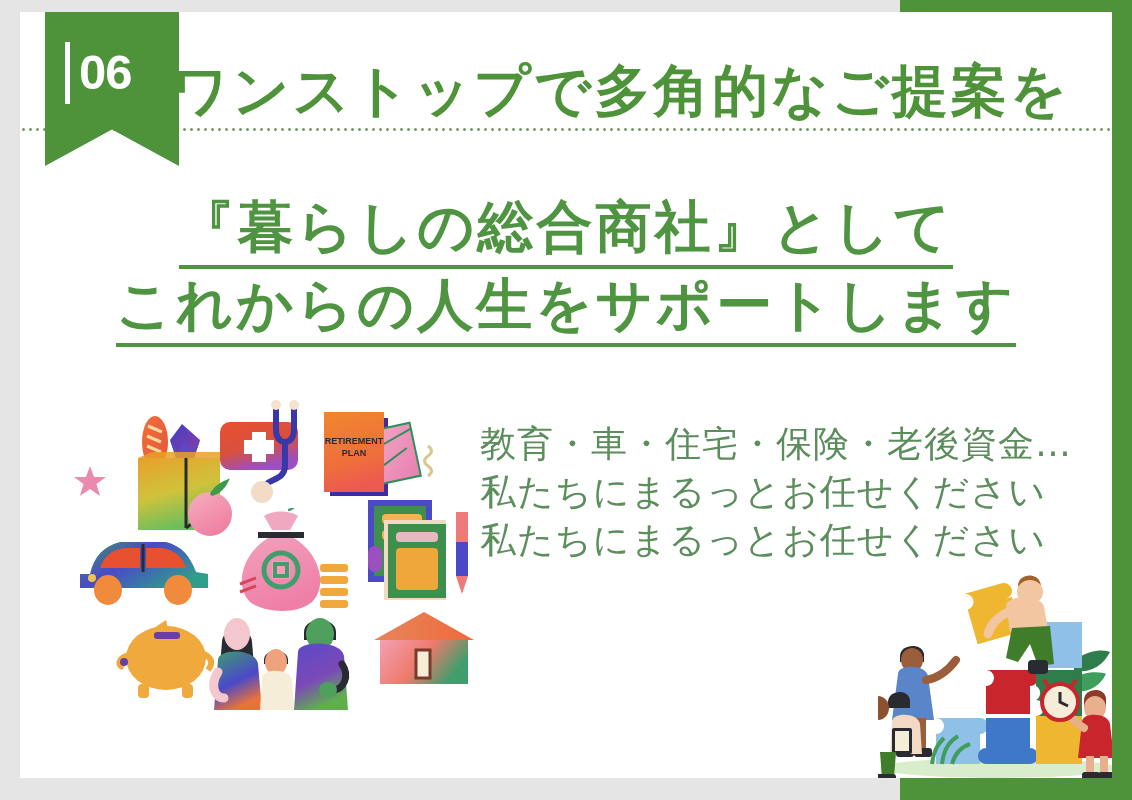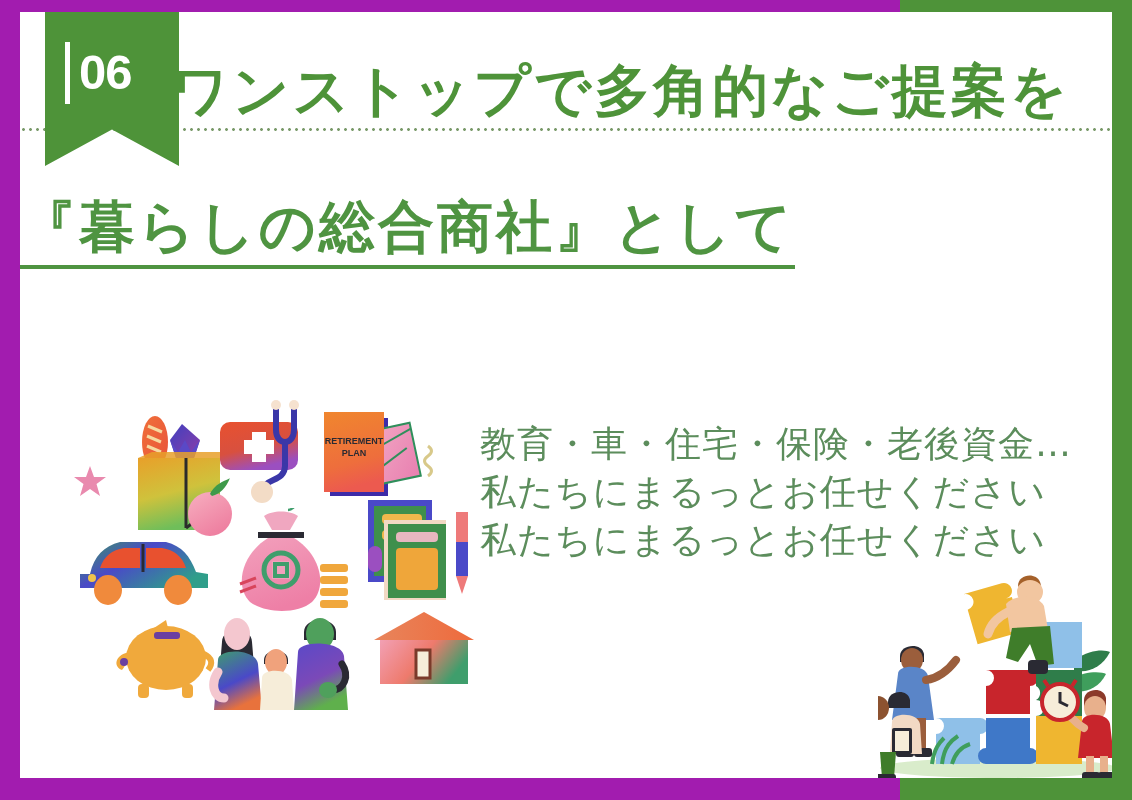--- a/index.html
+++ b/index.html
@@ -1,21 +1,21 @@
 <!DOCTYPE html>
 <html><head>
 <meta charset="utf-8">
 <style>
   html,body{margin:0;padding:0;}
   body{
     width:1132px;height:800px;overflow:hidden;
     background:#4E9339;
     font-family:"Liberation Sans","DejaVu Sans",sans-serif;
   }
-  .slide{position:relative;width:900px;height:800px;background:#a21caf;box-sizing:border-box;}
+  .slide{position:relative;width:900px;height:800px;background:#e5e5e5;box-sizing:border-box;}
   .canvas{
     position:absolute;left:20px;top:12px;width:1092px;height:766px;
     background:#ffffff;box-sizing:border-box;overflow:hidden;
   }
 
   
   .dotted-rule{
     position:absolute;left:0px;top:116px;width:1092px;height:3px;
     background-image:radial-gradient(circle, #7a9a6a 0px, #7a9a6a 1.2px, rgba(0,0,0,0) 1.6px);
     background-size:7px 3px;background-repeat:repeat-x;
@@ -36,21 +36,21 @@
   }
   .headline{
     position:absolute;left:152px;top:36px;width:940px;height:86px;
     color:#4E9339;font-size:56px;font-weight:bold;line-height:86px;
     letter-spacing:3px;white-space:nowrap;
     font-family:Liberation Serif, serif;
   }
 
   
   .title-block{
-    position:absolute;left:0;top:176px;width:1092px;
+    position:absolute;left:0;top:176px;width:1092px;text-align:center;
   }
   .title-line{
     display:block;color:#4F9441;font-size:56px;font-weight:bold;
     letter-spacing:3px;line-height:78px;white-space:nowrap;
     font-family:"DejaVu Sans","Liberation Sans",sans-serif;
   }
   .title-line span.ul{
     border-bottom:4px solid #4F9441;padding-bottom:6px;
   }
 
@@ -78,20 +78,21 @@
 
     <div class="ribbon">
       <div class="ribbon-bar"></div>
       <div class="ribbon-num">06</div>
     </div>
 
     <div class="headline">ワンストップで多角的なご提案を</div>
 
     <div class="title-block">
       <div class="title-line"><span class="ul">『暮らしの総合商社』として</span></div>
+      <div class="title-line"><span class="ul">これからの人生をサポートします</span></div>
     </div>
 
     <div class="body-copy">
       <span class="body-line">教育・車・住宅・保険・老後資金…</span>
       <span class="body-line">私たちにまるっとお任せください</span>
       <span class="body-line">私たちにまるっとお任せください</span>
     </div>
 
     <div class="ill" style="left:52px;top:452px;">
       <svg width="36" height="36" viewBox="0 0 36 36">

